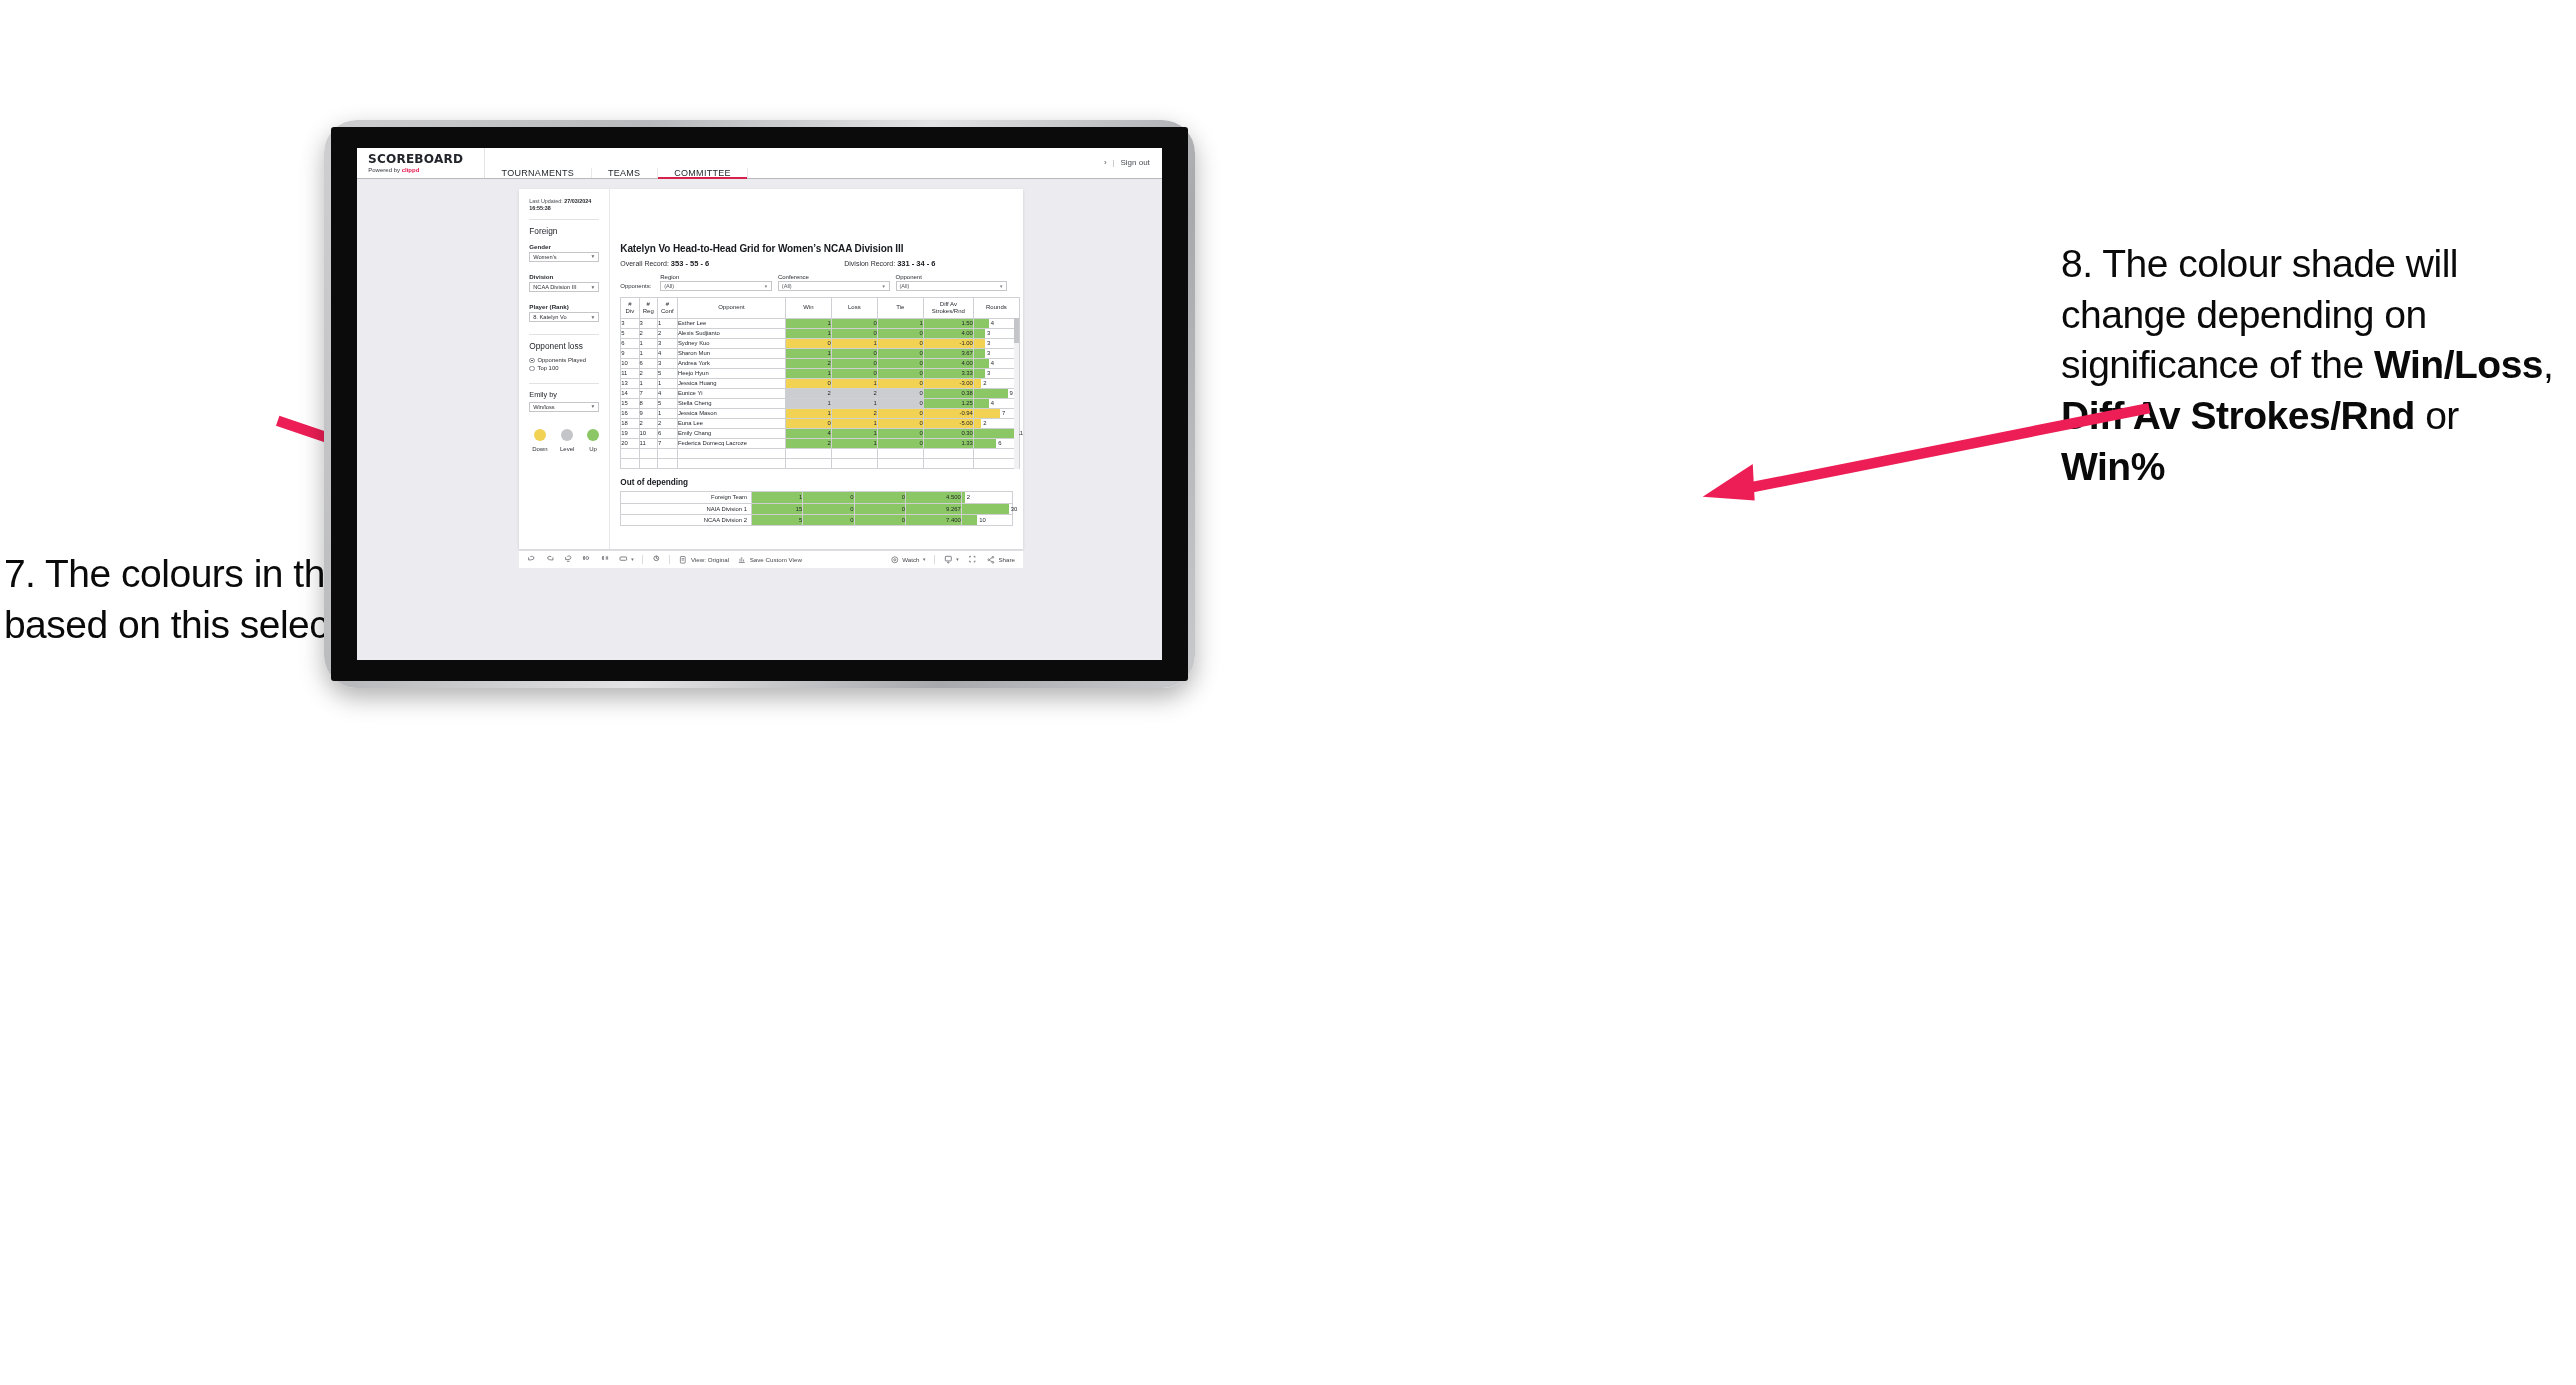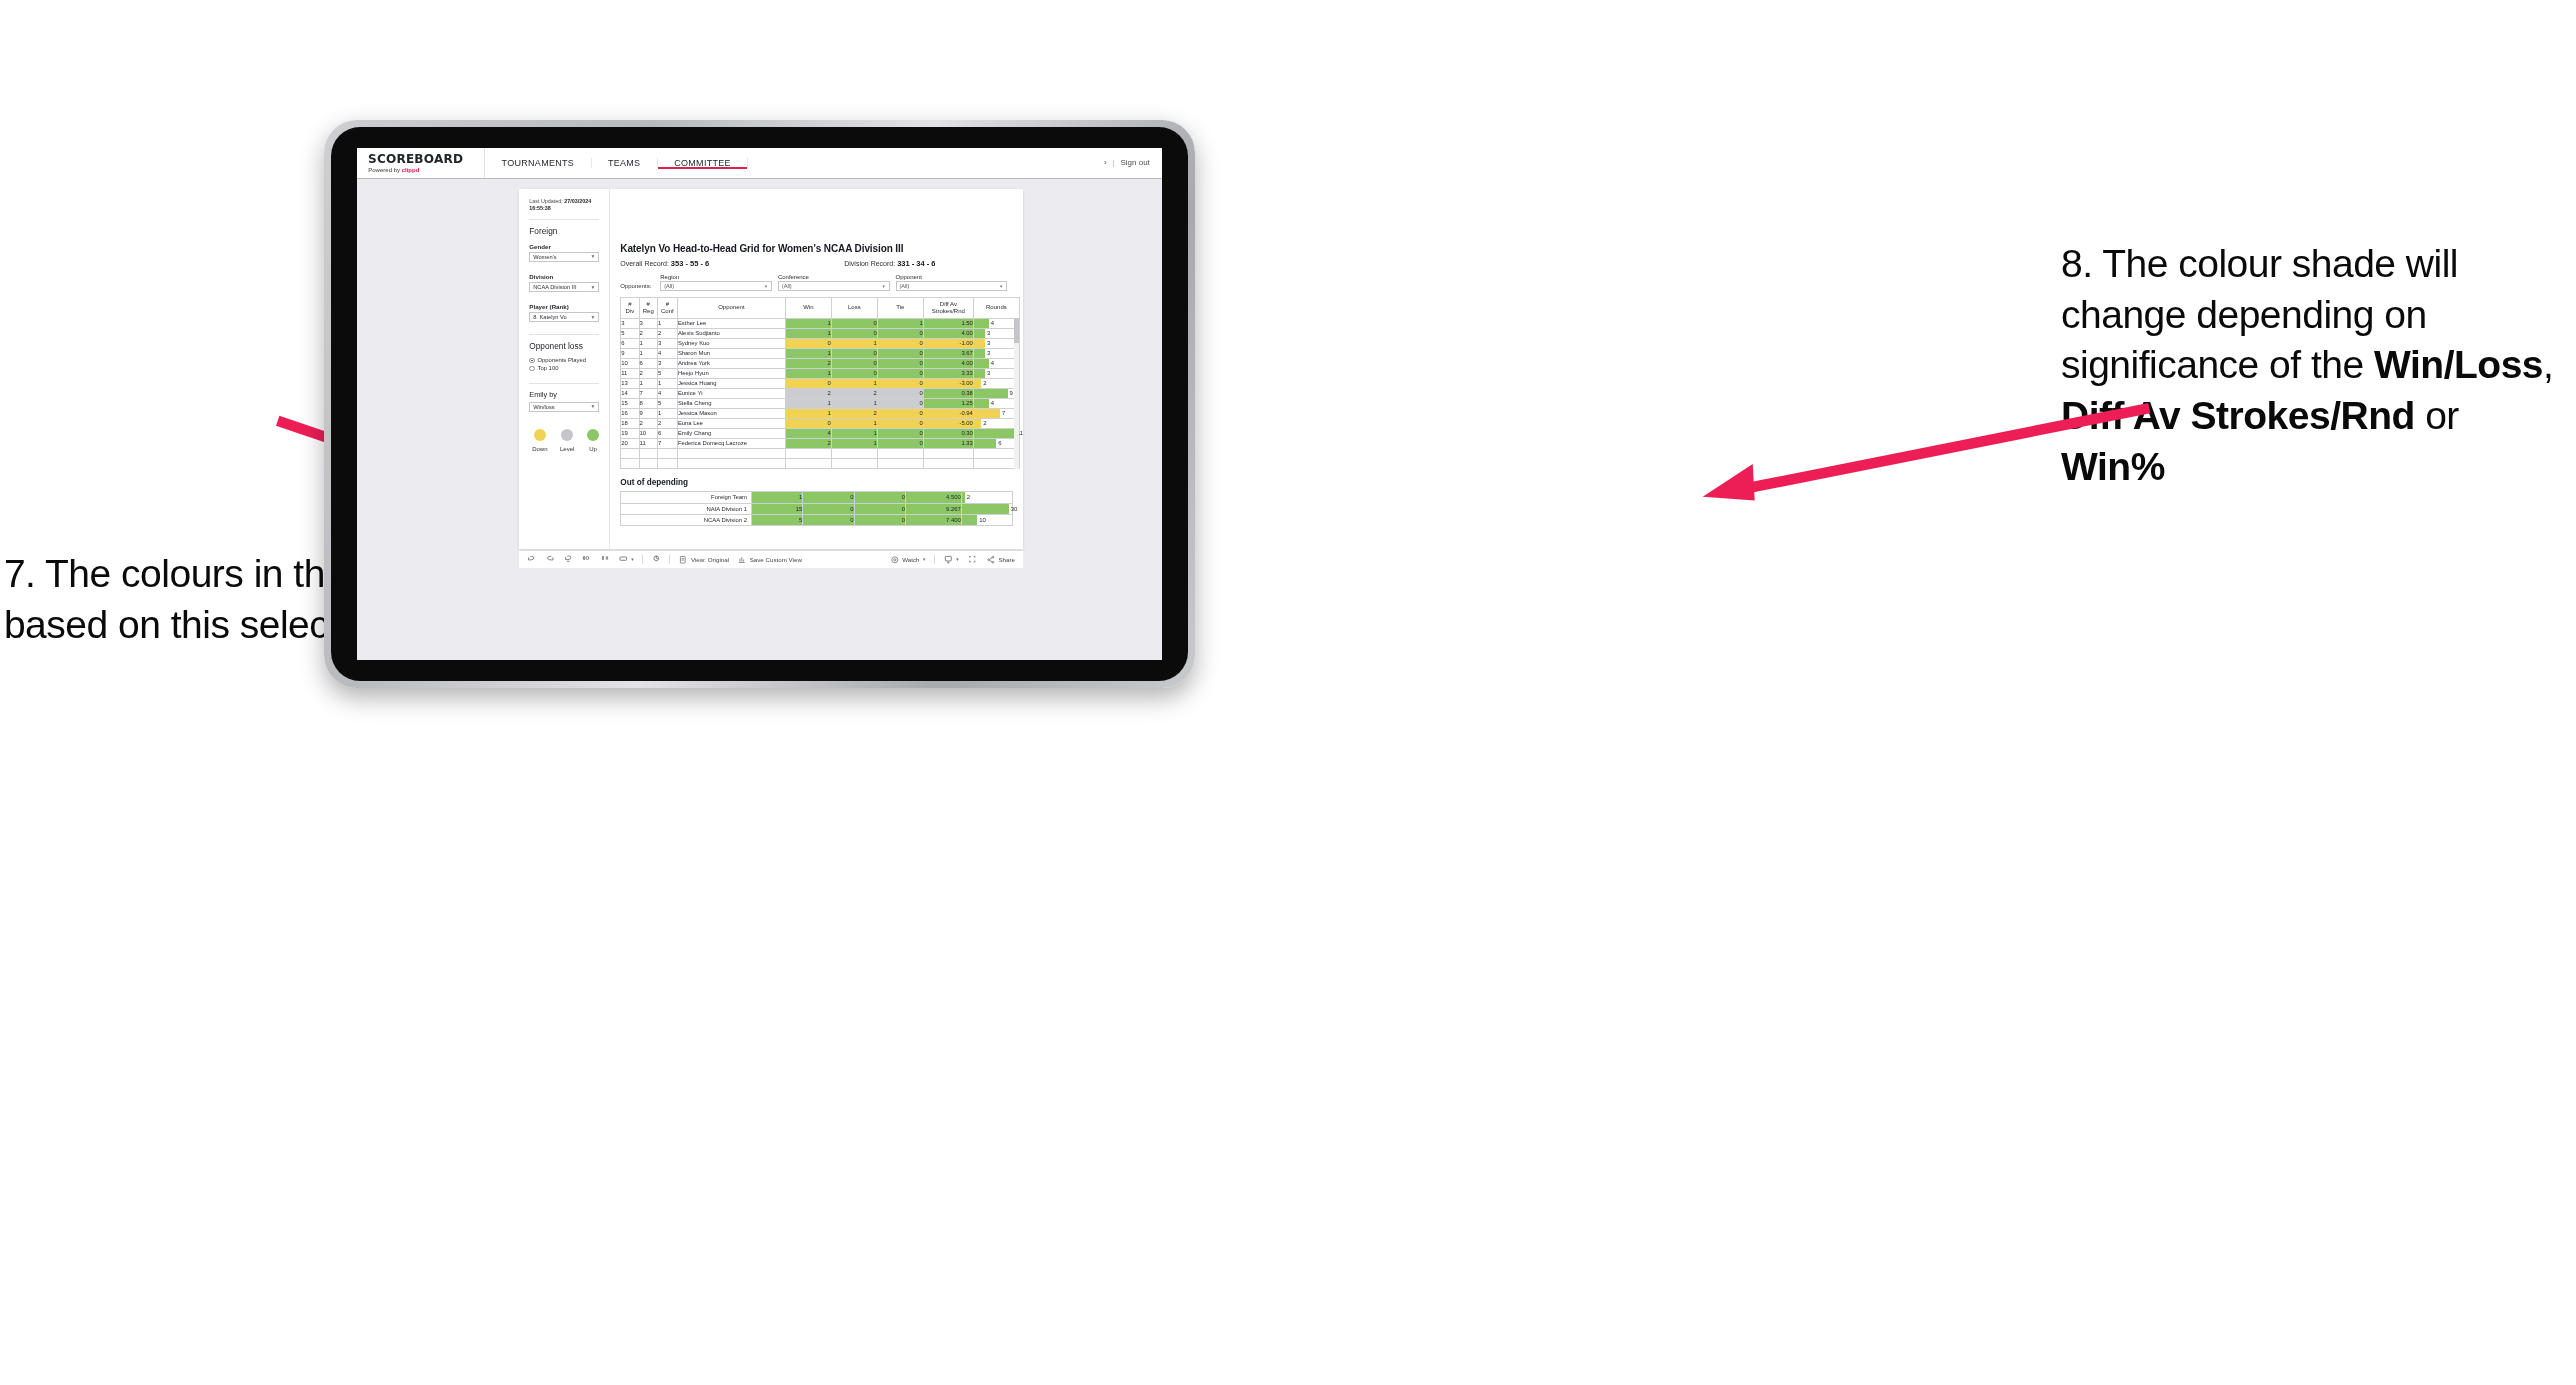--- a/index.html
+++ b/index.html
@@ -31,21 +31,21 @@
     left: 324px; top: 120px;
     width: 871px; height: 568px;
     background: linear-gradient(118deg,#cfcfd1 0%,#b9babd 28%,#e3e3e5 52%,#a8a9ad 78%,#c9cacd 100%);
     border-radius: 33px;
     box-shadow: 0 9.6px 25px rgba(0,0,0,0.30);
     padding: 6.7px;
   }
   #device-inner {
     width: 100%; height: 100%;
     background: #0b0b0c;
-    border-radius: 29px;
+    border-radius: 3px;
     padding: 21px 26px;
   }
   #screen {
     width: 100%; height: 100%;
     background: #ececf0;
     overflow: hidden;
     position: relative;
   }
 
   
@@ -63,21 +63,21 @@
   .brand-name {
     font-family: "DejaVu Sans", sans-serif;
     font-weight: 700; font-size: 13px; letter-spacing: 0.2px;
     color: #22252b; line-height: 1; transform: scaleX(0.93); transform-origin: left;
   }
   .brand-sub {
     font-size: 6px; color: #33363c; margin-top: 1.4px; line-height: 1;
   }
   .brand-sub .clippd { color: #e6184f; font-weight: 700; }
 
-  .topnav { display: flex; align-items: center; }
+  .topnav { display: flex; align-items: flex-end; }
   .topnav-item {
     display: flex; align-items: center; padding: 0 16.4px;
     font-size: 9px; color: #25282d; letter-spacing: 0.3px;
     border-right: 1px solid #e8e8e8;
     position: relative; white-space: nowrap;
   }
   .topnav-item.active::after {
     content: ""; position: absolute; left: 0; right: 0; bottom: -1px;
     height: 1.9px; background: #d9214e;
   }

